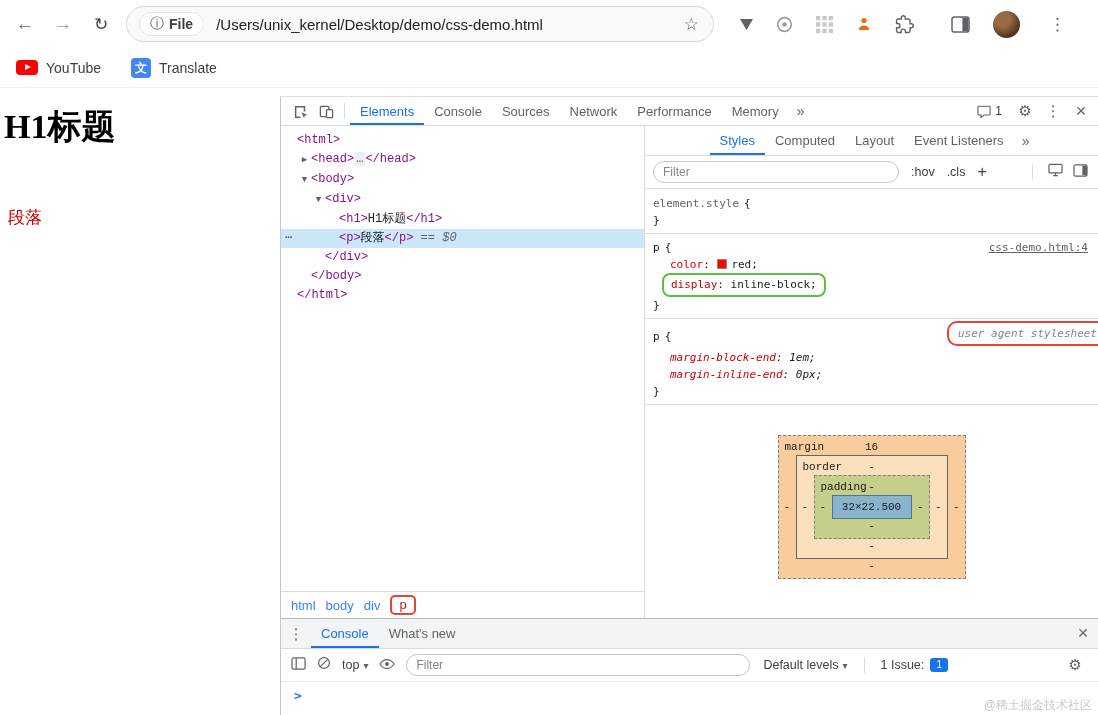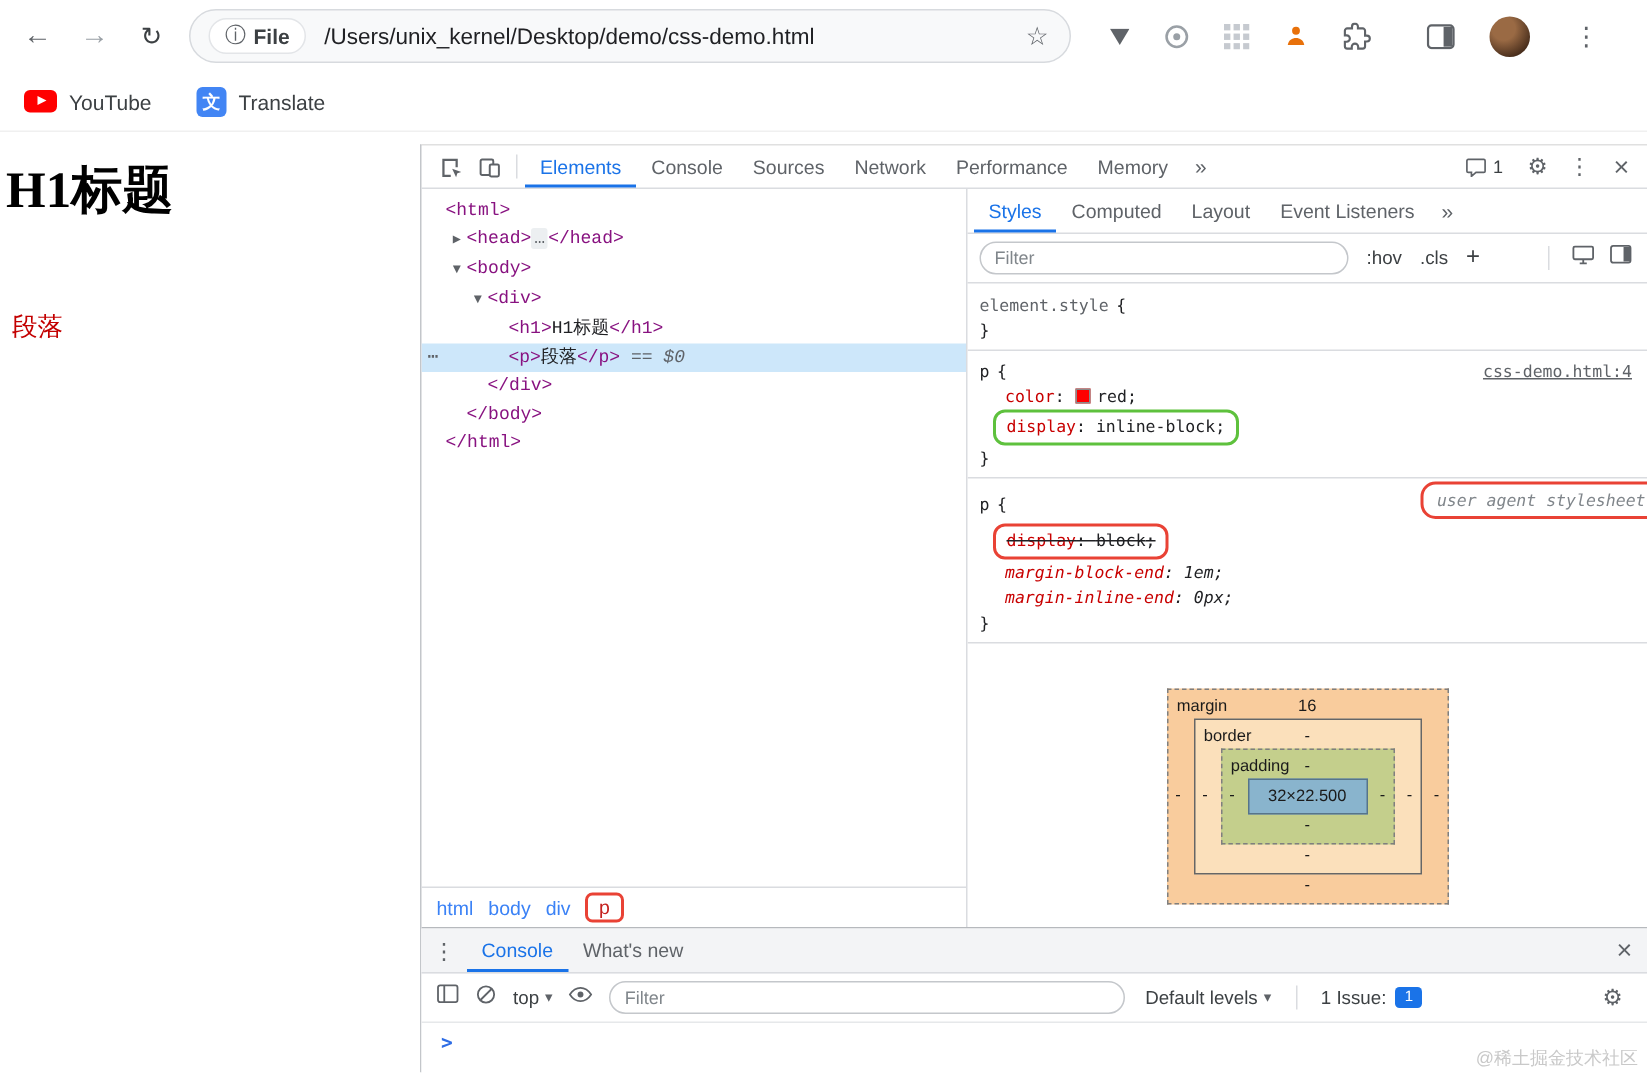--- a/index.html
+++ b/index.html
@@ -58,21 +58,21 @@
   .tk-tag { color:#881280; }
   .tk-text { color:#202124; }
   .tk-dots { color:#5f6368; background:#eceff1; border-radius:2px; padding:0 2px; }
   .tk-note { color:#5f6368; font-style:italic; }
   .breadcrumb { height:27px; flex:none; border-top:1px solid #dadce0; display:flex; align-items:center; gap:10px; padding-left:10px; font-size:13px; }
   .crumb { color:#3b82f6; }
   .crumb.sel { border:2px solid #e94235; border-radius:5px; padding:0 7px 1px; color:#c5221f; }
 
   
   .styles-pane { flex:1; display:flex; flex-direction:column; min-width:0; min-height:0; }
-  .styles-tabbar { height:30px; flex:none; display:flex; align-items:center; border-bottom:1px solid #dadce0; padding-left:4px; }
+  .styles-tabbar { height:30px; flex:none; display:flex; align-items:center; border-bottom:1px solid #dadce0; padding-left:4px;justify-content:center; }
   .styles-toolbar { height:33px; flex:none; display:flex; align-items:center; border-bottom:1px solid #dadce0; padding:0 8px; gap:12px; }
   .filter-input { width:246px; height:22px; border:1px solid #c4c7cb; border-radius:12px; padding:0 9px; font-size:12px; font-family:"Liberation Sans",sans-serif; color:#202124; outline:none; background:#fff; }
   .filter-input::placeholder { color:#80868b; }
   .tog { font-size:12.5px; color:#3c4043; }
   .tog.plus { font-size:16px; }
   .tb-right { margin-left:auto; display:flex; align-items:center; gap:10px; padding-right:2px; }
 
   .styles-scroll { flex:1; overflow:hidden; font-family:"DejaVu Sans Mono",monospace; font-size:11px; line-height:17px; color:#202124; }
   .es { padding:6px 8px 4px; border-bottom:1px solid #dadce0; }
   .es-sel { color:#5f6368; }
@@ -85,21 +85,21 @@
   .decl { padding-left:17px; }
   .decl.it { font-style:italic; }
   .prop { color:#c80000; }
   .val { color:#202124; }
   .struck { text-decoration:line-through; }
   .anno-green { display:inline-block; border:2.5px solid #5ec13d; border-radius:8px; padding:1px 7px 2px; margin-left:-8px; }
   .anno-red { display:inline-block; border:2.5px solid #e94235; border-radius:8px; padding:1px 7px 2px; margin-left:-8px; }
   .swatch { display:inline-block; width:10px; height:10px; border:1px solid #8a8a8a; margin:0 4px -1px 1px; }
 
   
-  .bm-wrap { width:fit-content; margin:30px auto 0; font-family:Liberation Sans, sans-serif; font-size:11px; color:#1a1a1a; text-align:center; }
+  .bm-wrap { width:fit-content; margin:30px auto 0; font-family:Liberation Mono, monospace; font-size:11px; color:#1a1a1a; text-align:center; }
   .bm { position:relative; padding:19px 17px; }
   .bm-lab { position:absolute; top:3px; left:6px; }
   .bm-t { position:absolute; top:3px; left:0; right:0; text-align:center; }
   .bm-b { position:absolute; bottom:3px; left:0; right:0; text-align:center; }
   .bm-l { position:absolute; left:5px; top:50%; transform:translateY(-50%); }
   .bm-r { position:absolute; right:5px; top:50%; transform:translateY(-50%); }
   .bm-margin  { background:#f9cc9d; border:1px dashed #7f7f7f; }
   .bm-border  { background:#fbe0bb; border:1px solid #666; }
   .bm-padding { background:#c4cf8c; border:1px dashed #7f7f7f; }
   .bm-content { background:#89b4cd; border:1px solid #56748a; width:80px; height:24px; display:flex; align-items:center; justify-content:center; }
@@ -301,21 +301,20 @@
               <div class="decl"><span class="prop">color</span>: <span class="swatch" style="background: rgb(255, 0, 0);"></span><span class="val">red</span>;</div>
               <div class="decl"><span class="anno-green"><span class="prop">display</span>: <span class="val">inline-block</span>;</span></div>
               <div class="rclose">}</div>
             </section>
             <section class="rule">
               <div class="rhead">
                 <span class="rsel">p</span>
                 <span class="rbrace">{</span>
                 <span class="rsrc ua">user agent stylesheet</span>
               </div>
-              <div class="decl"><span class="anno-red struck"><span class="prop">display</span>: <span class="val">block</span>;</span></div>
               <div class="decl it"><span class="prop">margin-block-end</span>: <span class="val">1em</span>;</div>
               <div class="decl it"><span class="prop">margin-inline-end</span>: <span class="val">0px</span>;</div>
               <div class="rclose">}</div>
             </section>
           </div>
 
         <div class="bm-wrap">
           <div class="bm bm-margin">
             <span class="bm-lab">margin</span>
             <span class="bm-t">16</span>

